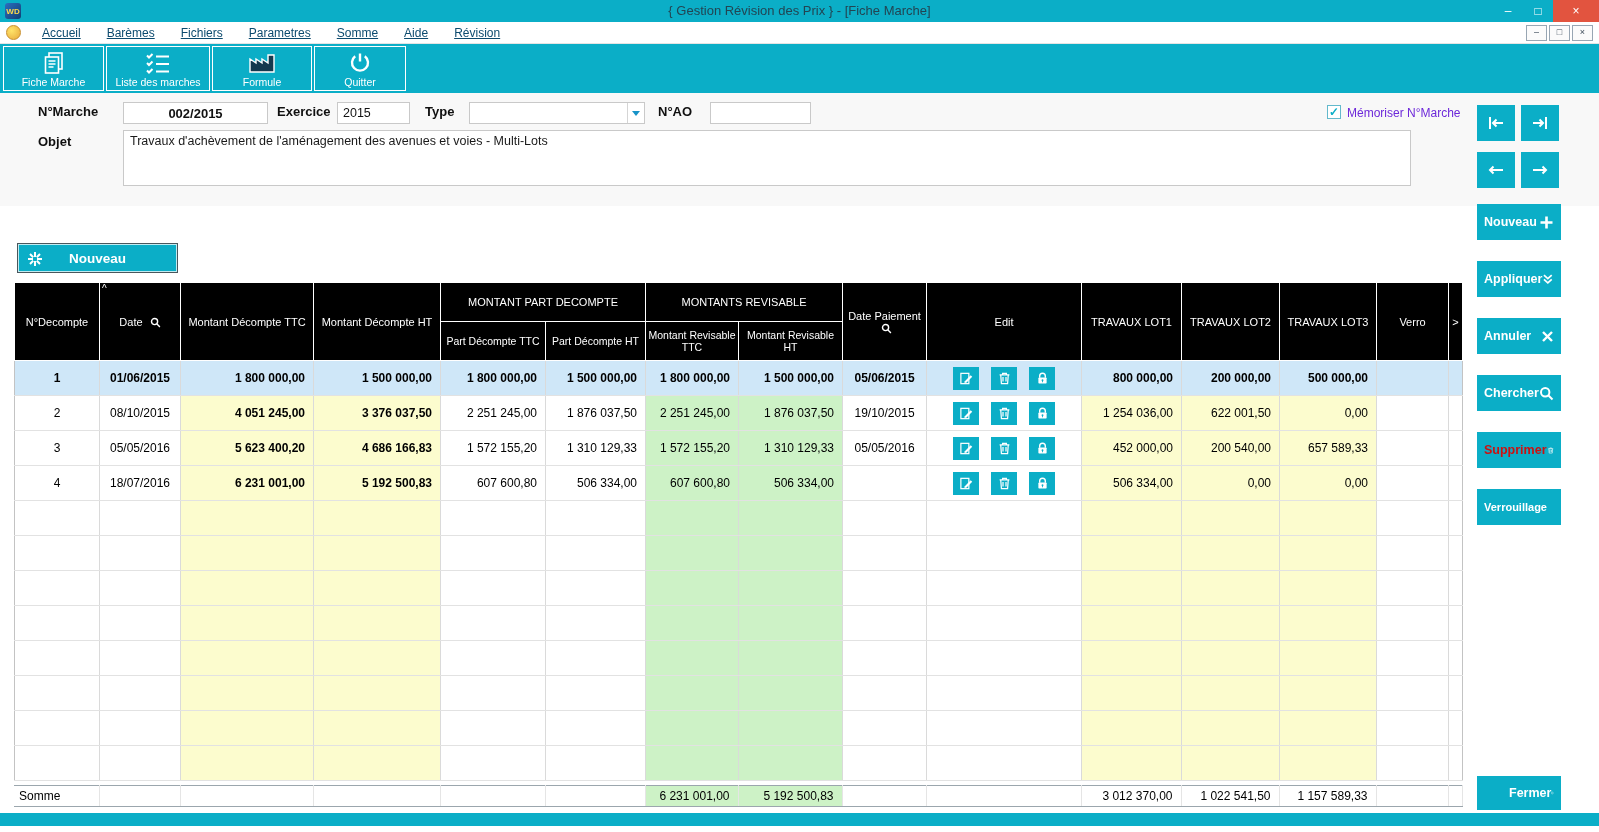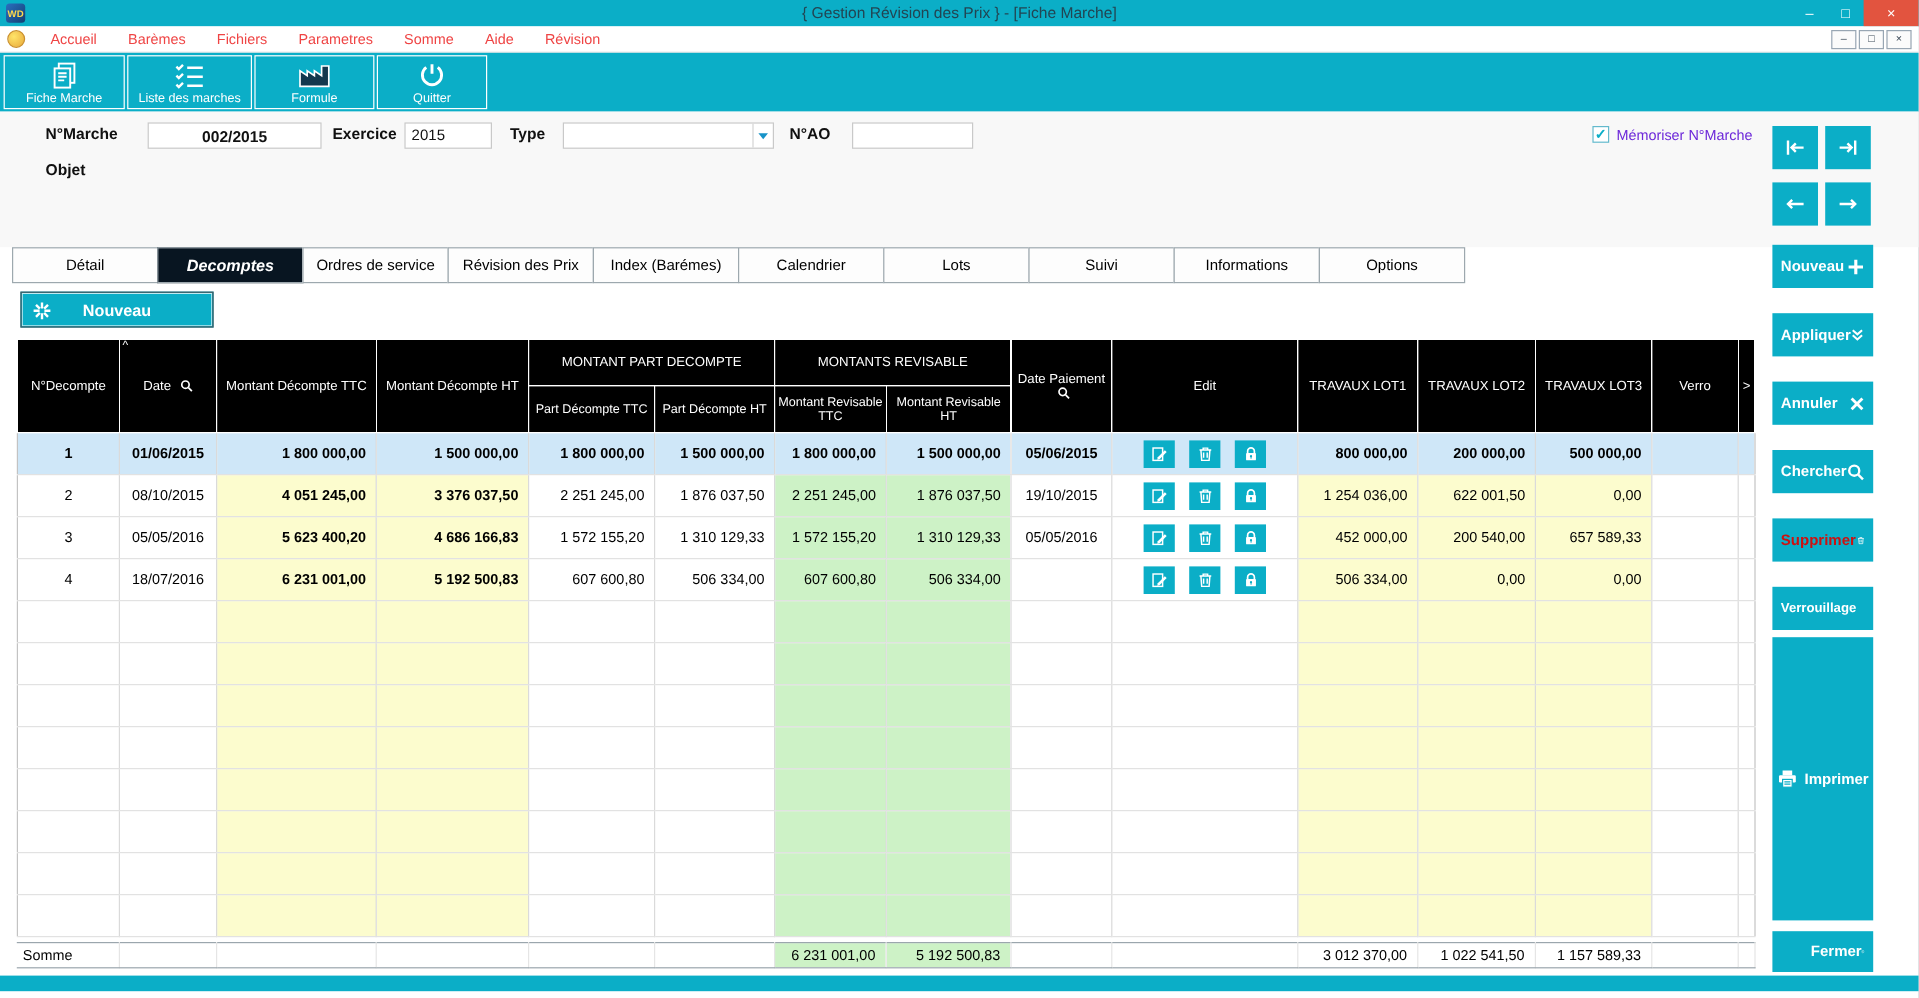--- a/index.html
+++ b/index.html
@@ -14,21 +14,21 @@
   .titlebar{position:absolute;top:0;left:0;width:100%;height:22px;background:var(--cyan);}
   .wdlogo{position:absolute;left:5px;top:3px;width:16px;height:16px;border-radius:3px;background:linear-gradient(135deg,#2B6FBF,#123F73);color:#FFD94A;font-size:8px;font-weight:bold;display:flex;align-items:center;justify-content:center;}
   .title-text{position:absolute;left:0;right:0;top:0;height:22px;line-height:22px;text-align:center;color:#224553;font-size:13px;}
   .wc{position:absolute;right:0;top:0;height:22px;display:flex;}
   .wc .b{width:30px;height:22px;color:#fff;display:flex;align-items:center;justify-content:center;font-size:12px;cursor:pointer;}
   .wc .close{width:46px;background:var(--close);}
 
   
   .menubar{position:absolute;top:22px;left:0;width:100%;height:22px;background:#fff;border-bottom:1px solid #E4E4E4;display:flex;align-items:center;}
   .appicon{width:15px;height:15px;margin:0 8px 0 6px;border-radius:50%;background:radial-gradient(circle at 35% 35%,#FFE469,#E8A93B);border:1px solid #C98F2D;flex:none;}
-  .menu-item{padding:0 13px;font-size:12px;line-height:22px;color:#ef4444;cursor:default;white-space:nowrap;}
+  .menu-item{padding:0 13px;font-size:12px;line-height:22px;color:#0c4a6e;cursor:default;white-space:nowrap;text-decoration:underline;}
   .mdi{position:absolute;right:6px;top:3px;display:flex;gap:2px;}
   .mdi .mb{width:21px;height:16px;border:1px solid #98A6B3;background:#FBFBFB;font-size:9px;line-height:13px;text-align:center;color:#3C4A58;cursor:pointer;}
 
   
   .toolbar{position:absolute;top:44px;left:0;width:100%;height:49px;background:var(--cyan);display:flex;align-items:flex-start;padding:2px 0 0 3px;gap:2px;}
   .tbtn{height:45px;border:1px solid #fff;display:flex;flex-direction:column;align-items:center;justify-content:flex-end;color:#fff;cursor:pointer;}
   .tbtn .ic{flex:1;display:flex;align-items:center;justify-content:center;padding-top:2px;}
   .tbtn .lb{font-size:10.5px;padding:0 4px 2px;white-space:nowrap;}
   .w-fiche{width:101px}.w-liste{width:104px}.w-formule{width:100px}.w-quitter{width:92px}
 
@@ -172,20 +172,21 @@
     <div class="flabel" style="left:425px;top:11px;">Type</div>
     <div class="dd" style="left:469px;top:9px;width:176px;">
       <span class="v"></span>
       <span class="a"></span>
     </div>
     <div class="flabel" style="left:658px;top:11px;">N°AO</div>
     <input class="fin" style="left: 710px; top: 9px; width: 101px;" value="">
     <div class="cb" style="left:1327px;top:12px;">✓</div>
     <div class="cb-label" style="left:1347px;top:13px;">Mémoriser N°Marche</div>
     <div class="flabel" style="left:38px;top:41px;">Objet</div>
+    <textarea class="objet" style="left: 123px; top: 37px; width: 1288px; height: 56px;">Travaux d'achèvement de l'aménagement des avenues et voies - Multi-Lots</textarea>
   </div>
 
   <div class="navbtn" style="left:1477px;top:105px;">
     <svg width="18" height="14" viewBox="0 0 18 14">
         <path d="M3 1v12" stroke="#fff" stroke-width="2"></path>
         <path d="M16 7H6" stroke="#fff" stroke-width="2"></path>
         <path d="M9.5 3.5 6 7l3.5 3.5" fill="none" stroke="#fff" stroke-width="2"></path>
       </svg>
   </div>
   <div class="navbtn" style="left:1521px;top:105px;">
@@ -201,32 +202,20 @@
         <path d="M6.5 3.5 3 7l3.5 3.5" fill="none" stroke="#fff" stroke-width="2"></path>
       </svg>
   </div>
   <div class="navbtn" style="left:1521px;top:152px;">
     <svg width="18" height="14" viewBox="0 0 18 14">
         <path d="M2 7h13" stroke="#fff" stroke-width="2"></path>
         <path d="M11.5 3.5 15 7l-3.5 3.5" fill="none" stroke="#fff" stroke-width="2"></path>
       </svg>
   </div>
 
-  <div class="tabs">
-    <div class="tab">Détail</div>
-    <div class="tab active">Decomptes</div>
-    <div class="tab">Ordres de service</div>
-    <div class="tab">Révision des Prix</div>
-    <div class="tab">Index (Barémes)</div>
-    <div class="tab">Calendrier</div>
-    <div class="tab">Lots</div>
-    <div class="tab">Suivi</div>
-    <div class="tab">Informations</div>
-    <div class="tab">Options</div>
-  </div>
 
   <div class="btn-nouveau">
     <span class="ic">
       <svg width="18" height="18" viewBox="0 0 18 18" stroke="#fff" stroke-width="2">
           <path d="M9 2v5M9 11v5M2 9h5M11 9h5M4 4l3.2 3.2M14 4l-3.2 3.2M4 14l3.2-3.2M14 14l-3.2-3.2"></path>
         </svg>
     </span>
     <span>Nouveau</span>
   </div>
 
@@ -642,29 +631,20 @@
   </div>
   <div class="sbtn small" style="top:489px;gap:20px;">
     <span class="lb">Verrouillage</span>
     <svg width="15" height="15" viewBox="0 0 16 16">
         <path d="M5 7.2V5.4a3 3 0 016 0v1.8" fill="none" stroke="#fff" stroke-width="1.5"></path>
         <rect x="3.6" y="7" width="8.8" height="6.4" rx="0.8" fill="#fff"></rect>
         <circle cx="8" cy="9.8" r="1" fill="#0BAEC7"></circle>
         <rect x="7.6" y="10.2" width="0.9" height="1.8" fill="#0BAEC7"></rect>
       </svg>
   </div>
-  <div class="imprimer">
-    <svg width="17" height="16" viewBox="0 0 17 16">
-        <path d="M4.5 1h8v4h-8z" fill="#fff"></path>
-        <rect x="1.5" y="5" width="14" height="6" rx="1" fill="#fff"></rect>
-        <rect x="4.5" y="8.5" width="8" height="6.5" fill="#fff" stroke="#0BAEC7"></rect>
-        <path d="M6 10.5h5M6 12.5h5" stroke="#0BAEC7"></path>
-      </svg>
-    <span>Imprimer</span>
-  </div>
   <div class="sbtn fermer" style="top:776px;height:34px;padding-left:32px;">
     <span class="lb">Fermer</span>
     <svg width="16" height="16" viewBox="0 0 16 16" fill="none" stroke="#fff" stroke-width="1.8">
         <circle cx="8" cy="8" r="6.3"></circle>
         <path d="M5.5 5.5l5 5M10.5 5.5l-5 5"></path>
       </svg>
   </div>
 
   <div class="bottombar"></div>
 

